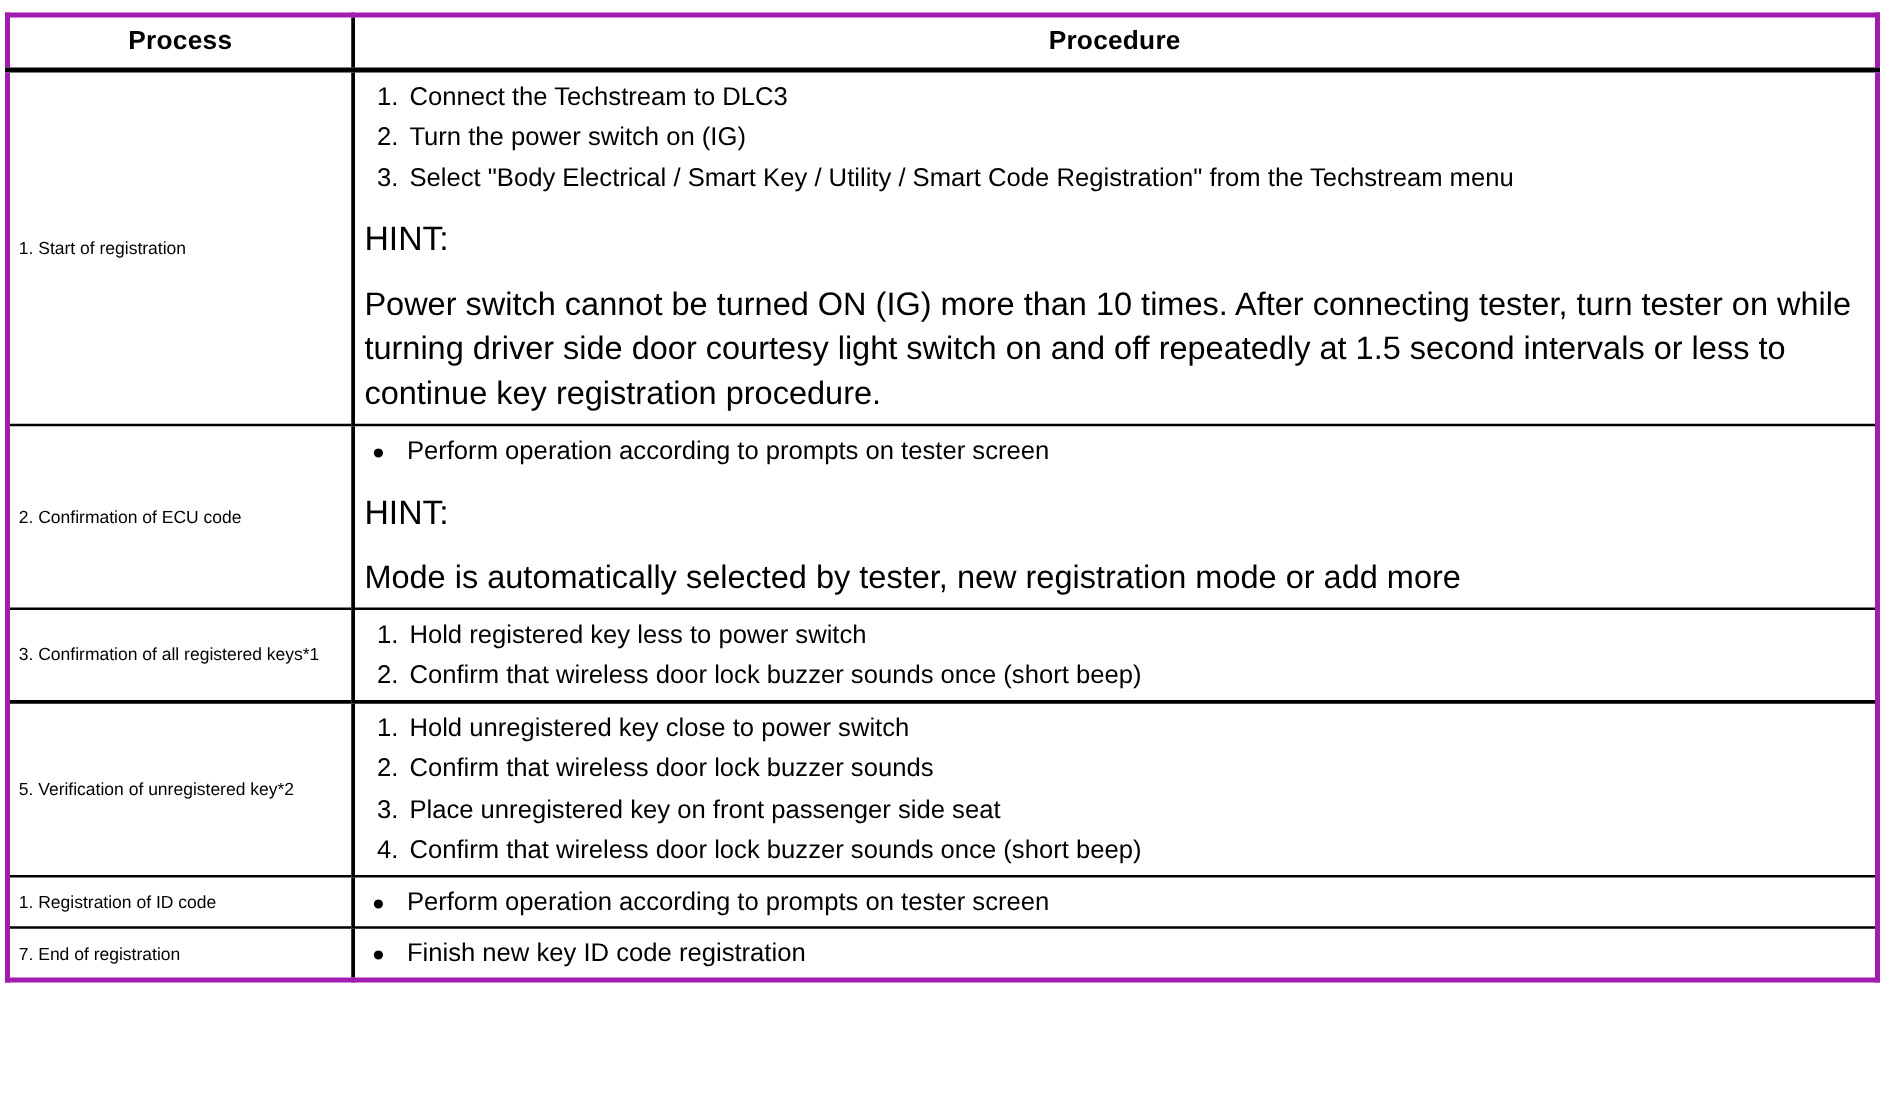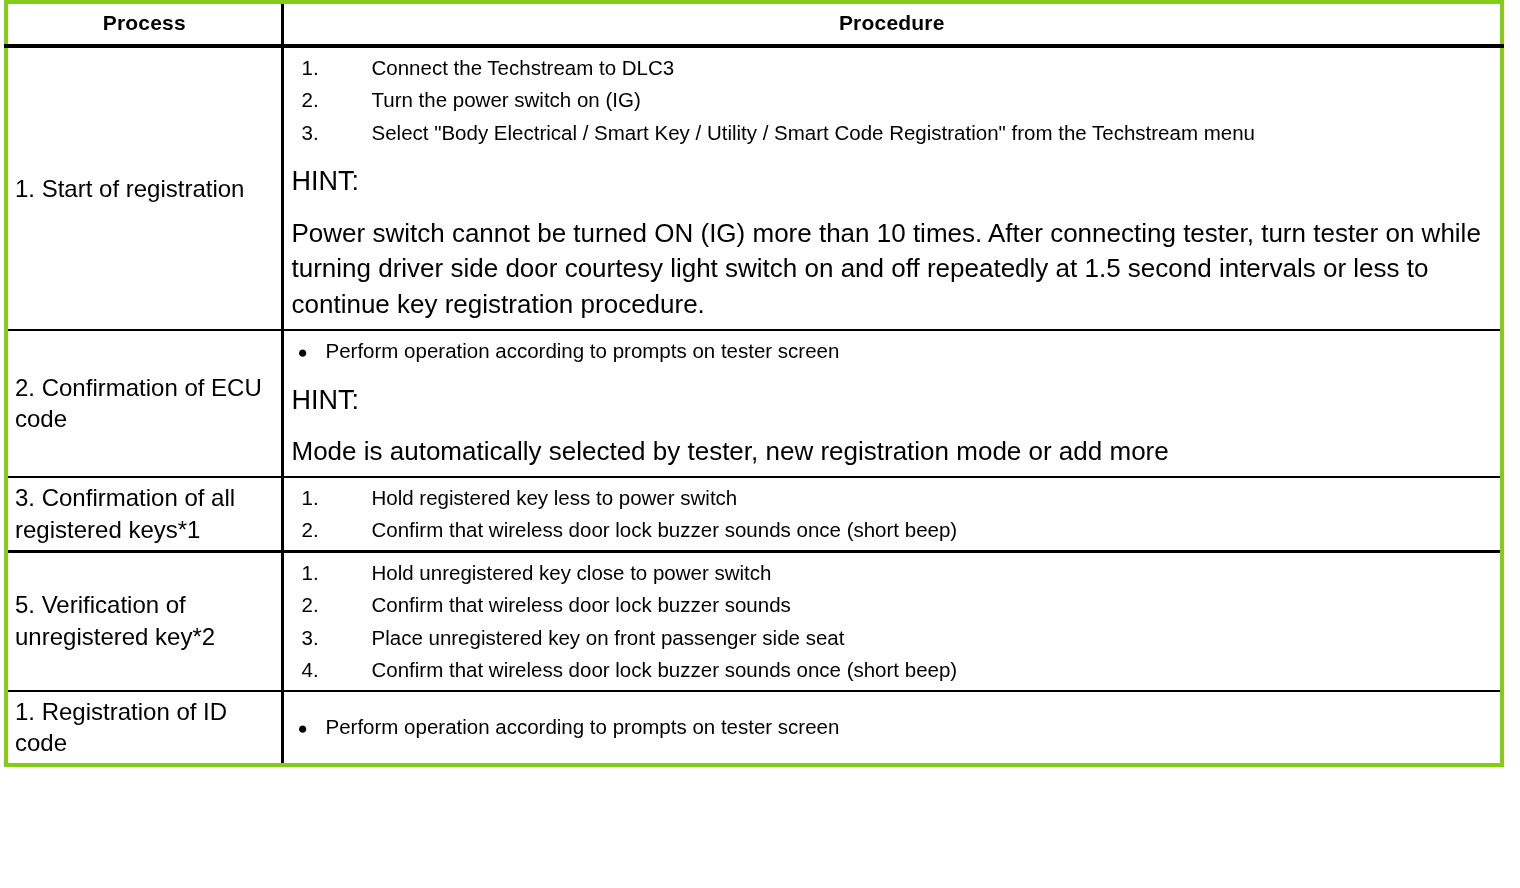--- a/index.html
+++ b/index.html
@@ -16,25 +16,25 @@
   }
   .sheet {
     position: relative;
     width: 1520px;
     height: 888px;
     background: #ffffff;
   }
   table.proc-table {
     position: absolute;
     left: 4px;
-    top: 0;
+    top: 10px;
     width: 1500px;
     border-collapse: collapse;
     table-layout: fixed;
-    border: 4px solid #84cc16;
+    border: 4px solid #a21caf;
     background: #fff;
   }
   table.proc-table col.c-process { width: 276px; }
   table.proc-table col.c-procedure { width: auto; }
 
   thead th {
     border-bottom: 4px solid #000;
     font-size: 21px;
     font-weight: bold;
     text-align: center;
@@ -57,21 +57,21 @@
     padding: 4px 6px 4px 7px;
   }
   tbody td.cell-procedure {
     padding: 6px 8px 6px 8px;
   }
   
   tbody tr.thick-top td { border-top: 3px solid #000; }
 
   .proc-label {
     display: block;
-    font-size: 24px;
+    font-size: 14px;
     line-height: 1.32;
   }
 
   ol.steps {
     margin: 0;
     padding: 0;
     list-style: none;
   }
   ol.steps li {
     display: flex;
@@ -81,21 +81,20 @@
   ol.steps li:last-child { margin-bottom: 0; }
   ol.steps li .num {
     flex: 0 0 auto;
     width: 36px;
     text-align: left;
     padding-left: 10px;
     box-sizing: border-box;
   }
   ol.steps li .txt {
     flex: 1 1 auto;
-    margin-left: 44px;
   }
 
   ul.bullets {
     margin: 0;
     padding: 0;
     list-style: none;
   }
   ul.bullets li {
     display: flex;
     align-items: baseline;
@@ -232,17 +231,30 @@
         <td class="cell-procedure">
           <ul class="bullets">
             <li>
               <span class="dot">●</span>
               <span class="txt">Perform operation according to prompts on tester screen</span>
             </li>
           </ul>
         </td>
       </tr>
 
+      <tr>
+        <td class="cell-process">
+          <span class="proc-label">7. End of registration</span>
+        </td>
+        <td class="cell-procedure">
+          <ul class="bullets">
+            <li>
+              <span class="dot">●</span>
+              <span class="txt">Finish new key ID code registration</span>
+            </li>
+          </ul>
+        </td>
+      </tr>
 
     </tbody>
   </table>
 
 </div>
 
 </body></html>

